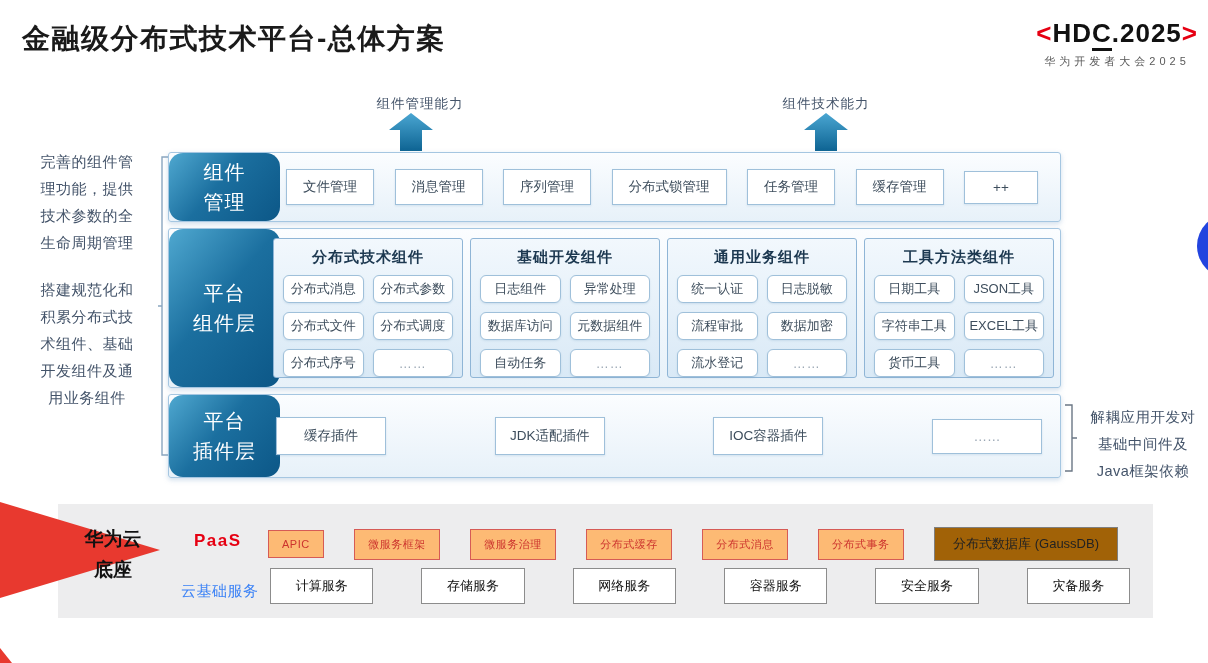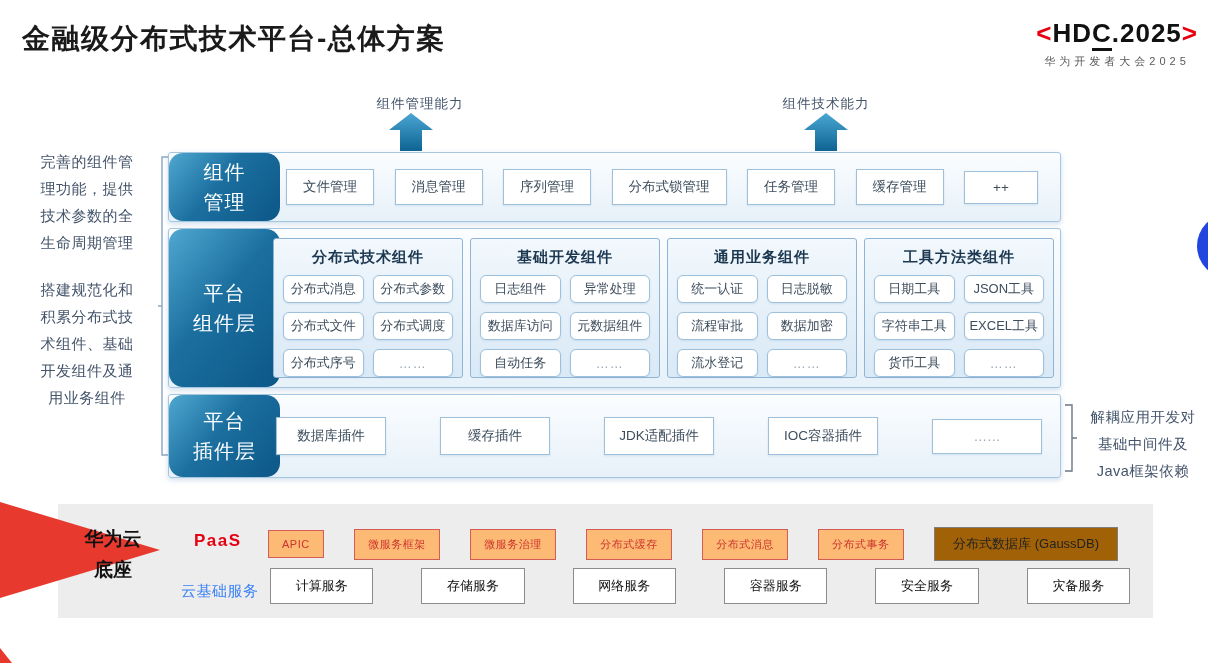--- a/index.html
+++ b/index.html
@@ -207,21 +207,20 @@
           <div class="group-item">……</div>
         </div>
     </div>
   </div>
 </div>
 
 <div class="box-row" id="row-plug">
   <div class="row-label">平台
 插件层</div>
   <div class="plug-items">
-      <div class="item-box">数据库插件</div>
       <div class="item-box">缓存插件</div>
       <div class="item-box">JDK适配插件</div>
       <div class="item-box">IOC容器插件</div>
       <div class="item-box">……</div>
     </div>
 </div>
 
 <div id="foundation"></div>
 <div id="red-arrow"></div>
 <div id="red-corner"></div>

